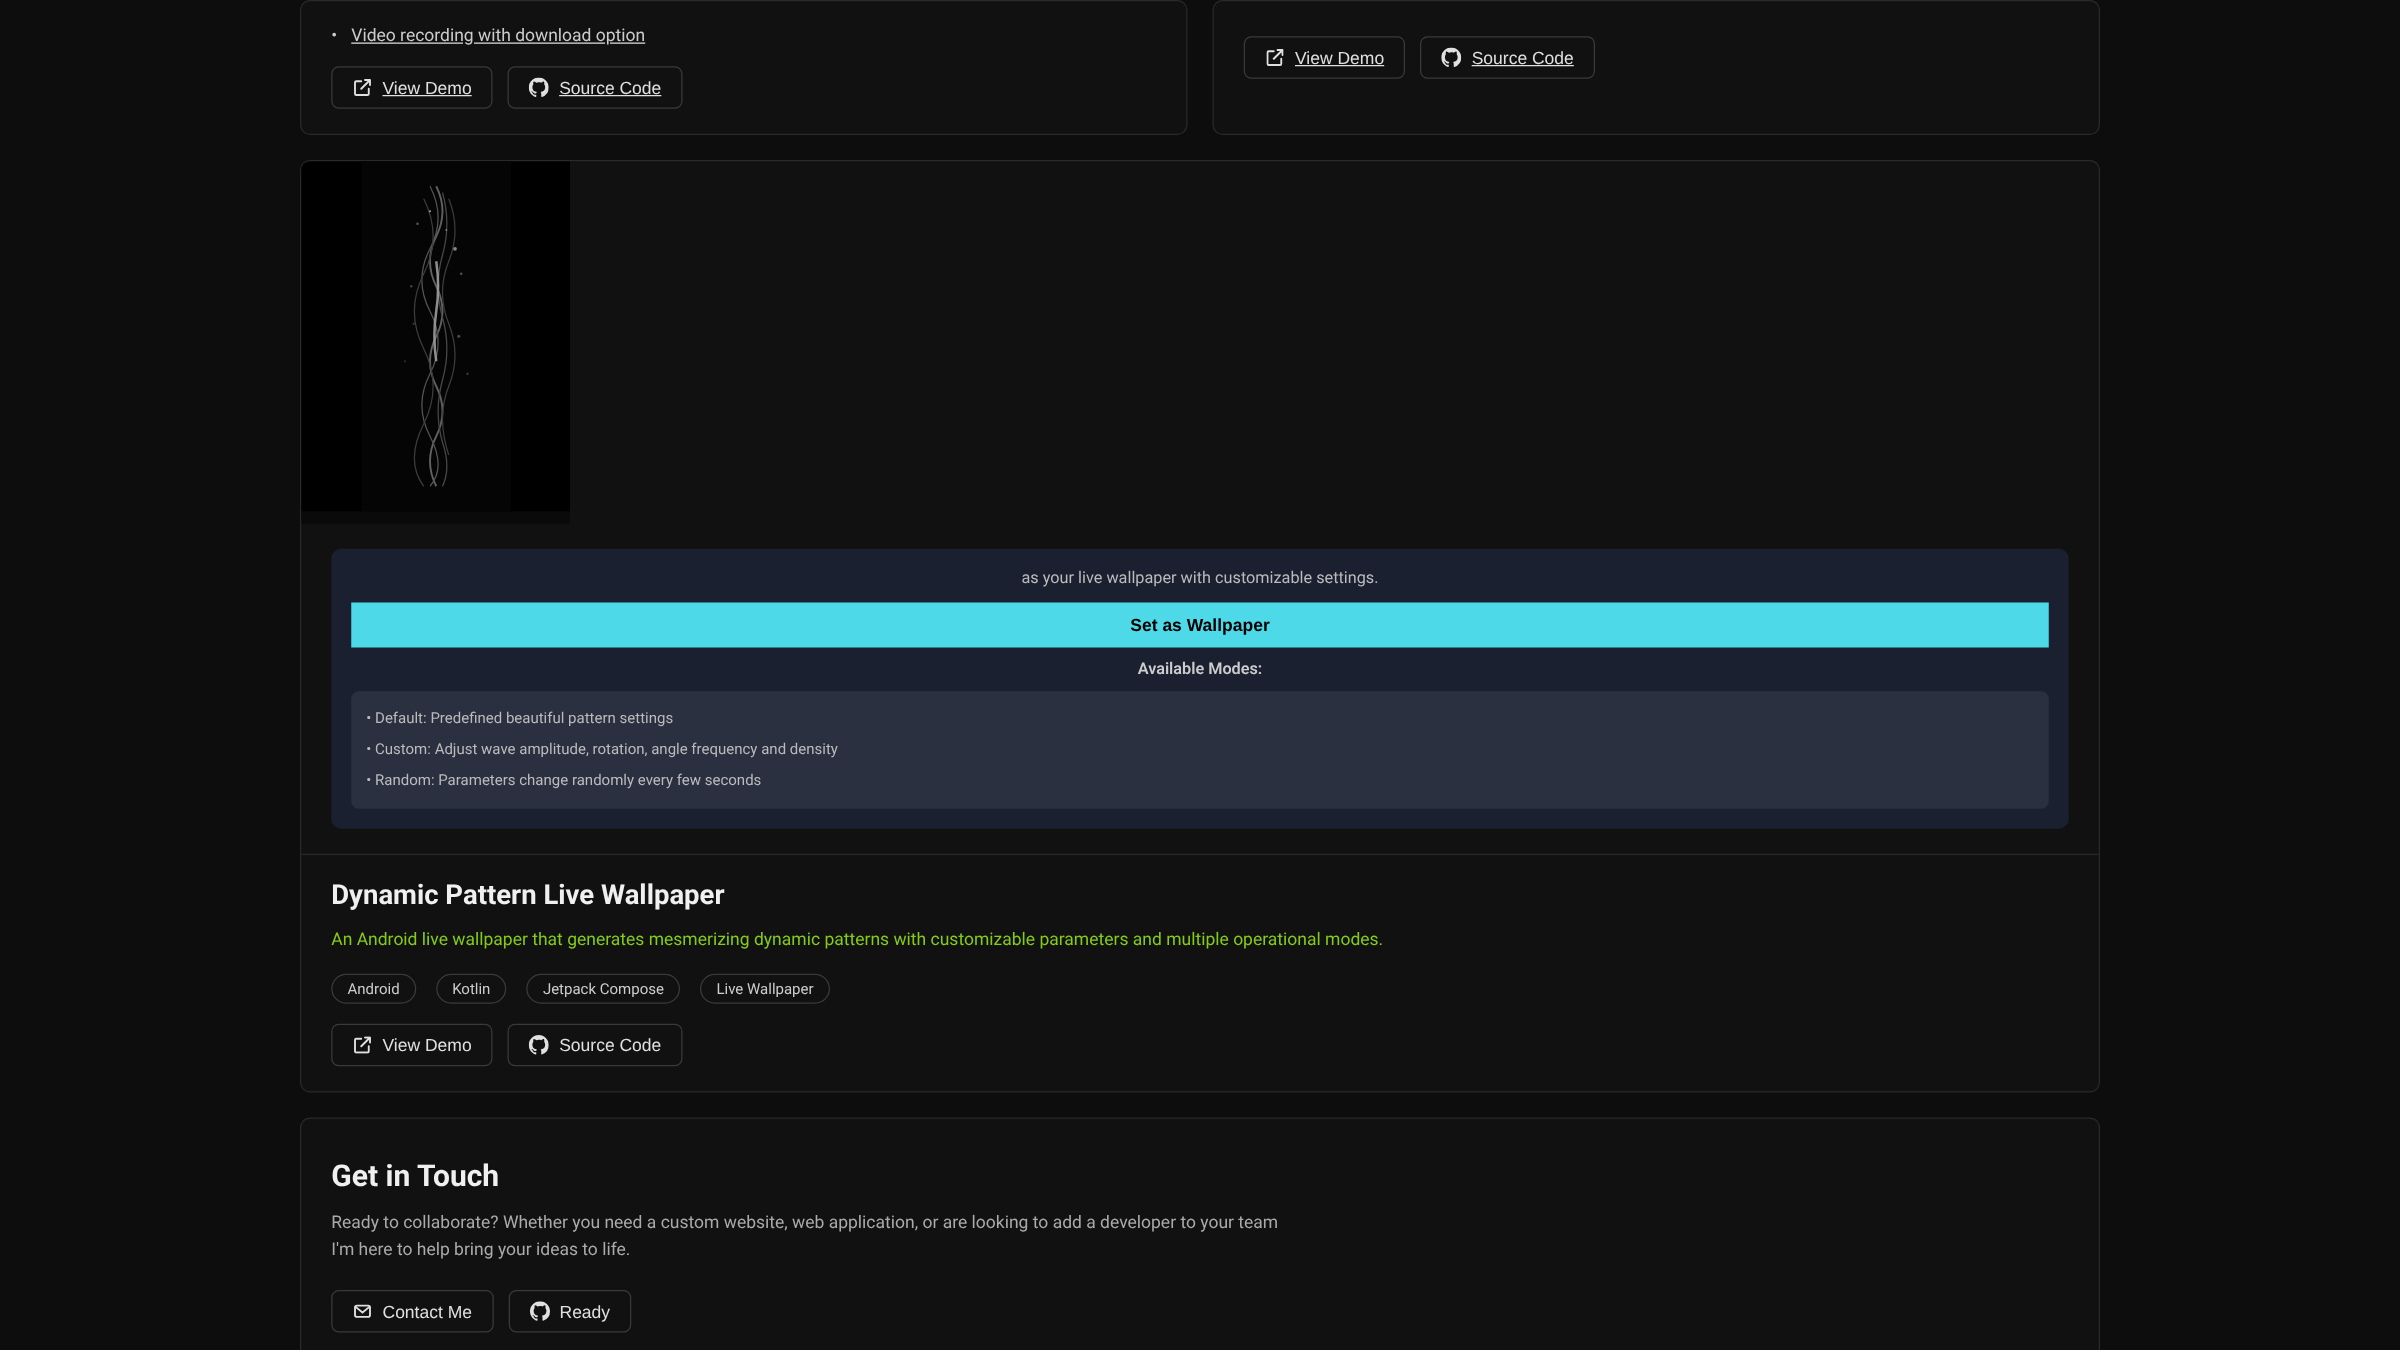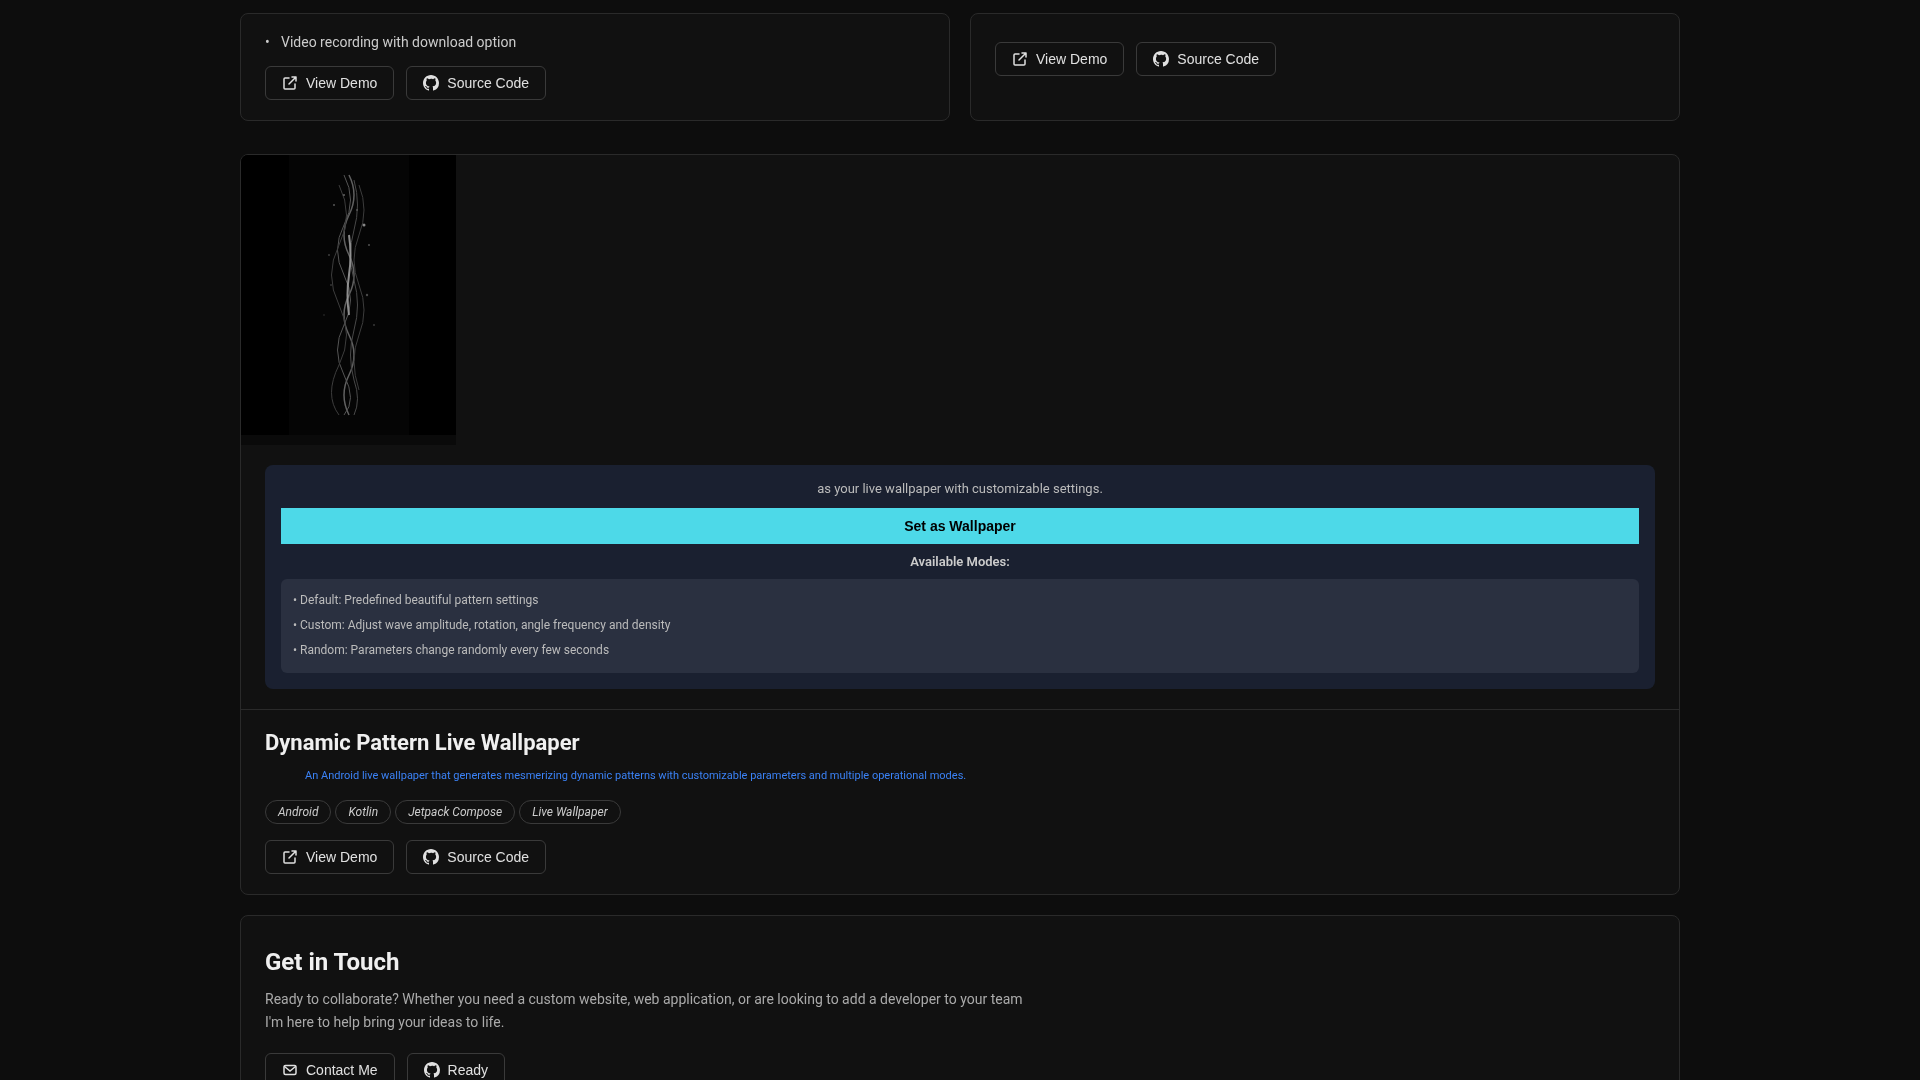--- a/index.html
+++ b/index.html
@@ -28,21 +28,22 @@
 
     .card {
       background: #111;
       border: 1px solid #2a2a2a;
       border-radius: 8px;
       padding: 20px 24px;
     }
 
     .top-card {
       flex: 1;
-      margin: 13px 10px;
+      margin: 0 10px;
+      text-decoration: underline;
     }
 
     .top-card-left {
       margin-left: 0;
     }
 
     .top-card-right {
       margin-right: 0;
     }
 
@@ -213,33 +214,31 @@
     }
 
     .project-title {
       font-size: 22px;
       font-weight: 700;
       color: #f0f0f0;
       margin-bottom: 12px;
     }
 
     .project-description {
-      font-size: 11px;
-      color: #3b82f6;
+      font-size: 14px;
+      color: #84cc16;
       line-height: 1.6;
       margin-bottom: 16px;
-      margin-left: 40px;
     }
 
     .tags-row {
       display: flex;
-      gap: 4px;
+      gap: 16px;
       flex-wrap: wrap;
       margin-bottom: 16px;
-      font-style: italic;
     }
 
     .tag {
       padding: 4px 12px;
       border-radius: 20px;
       border: 1px solid #3a3a3a;
       font-size: 12px;
       color: #ccc;
       background: transparent;
     }

